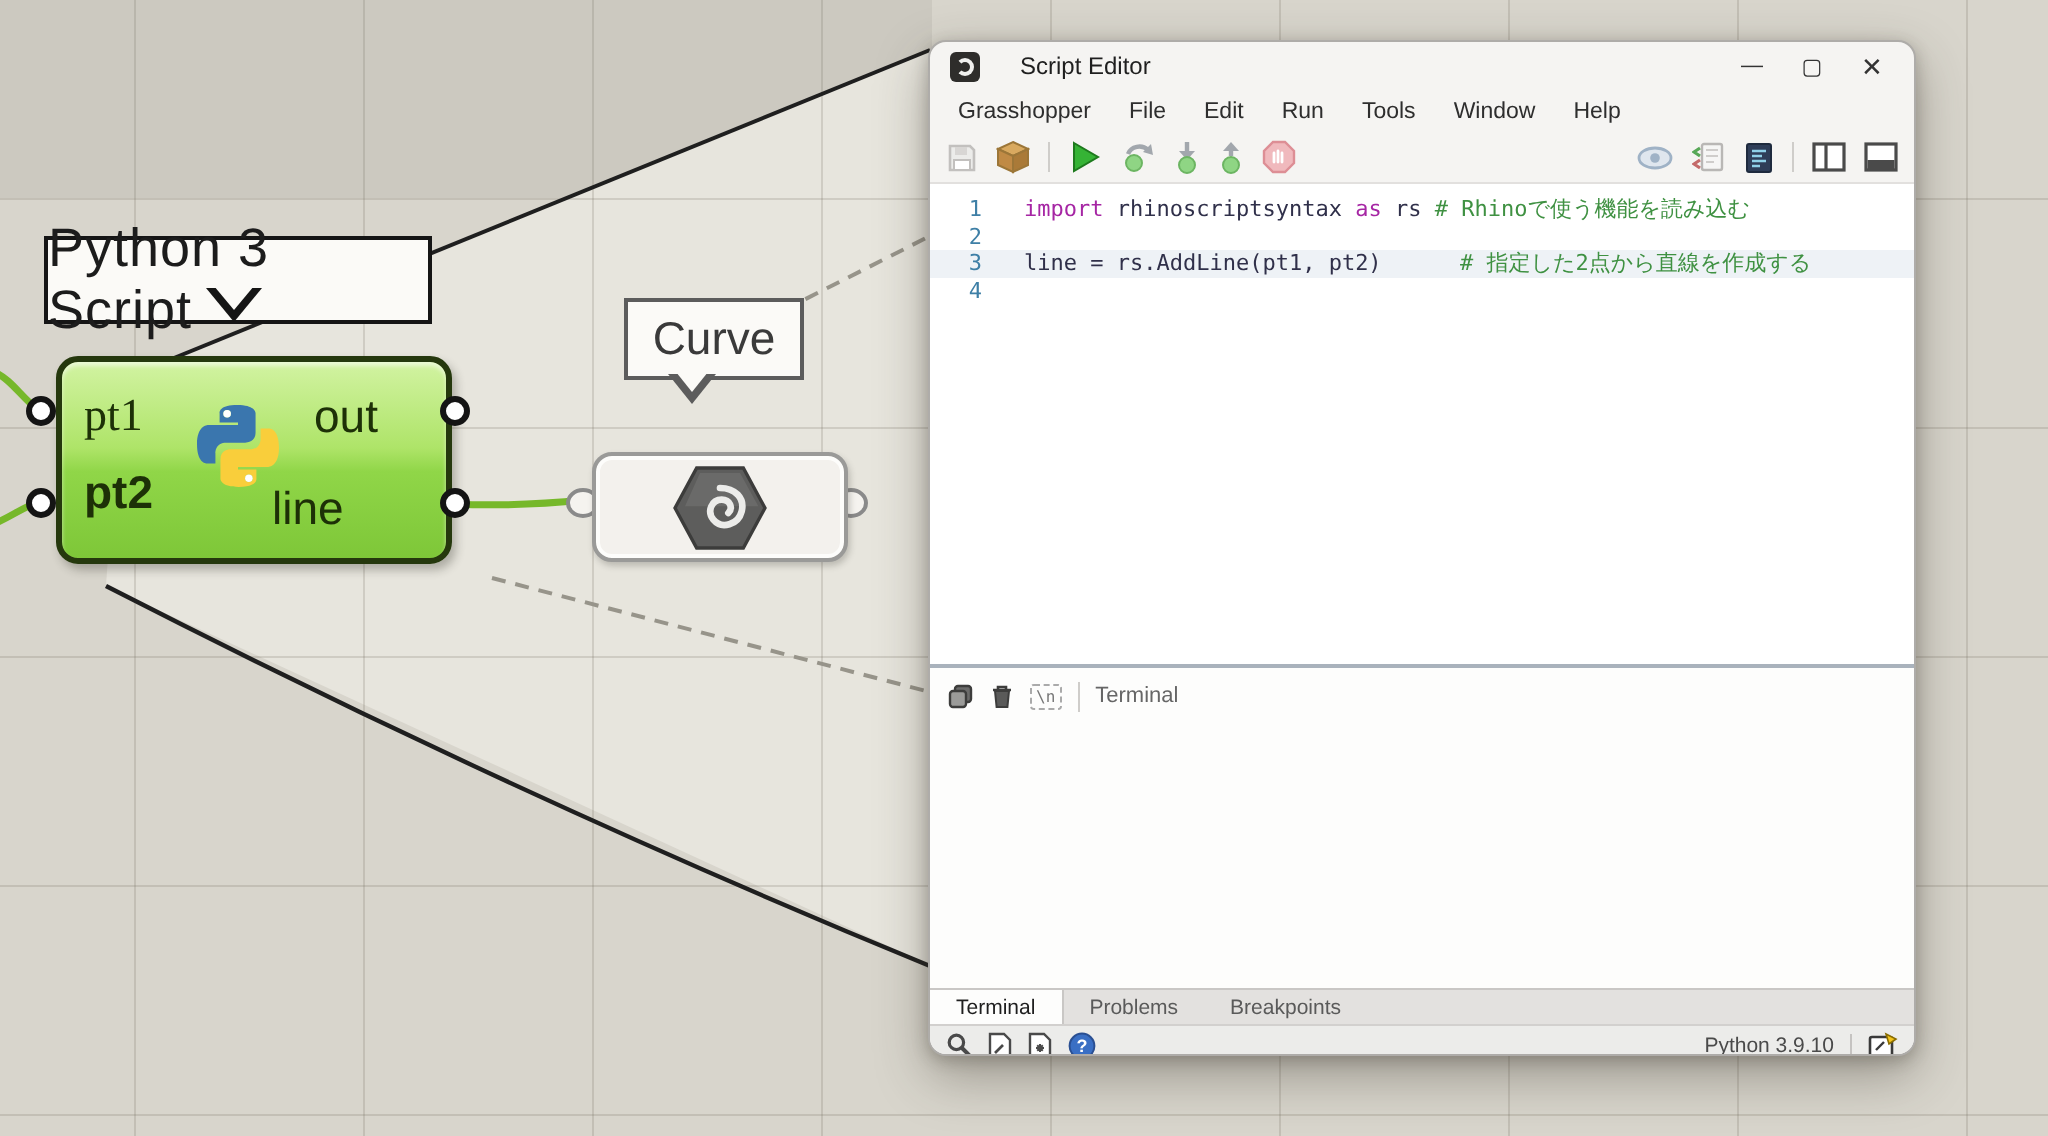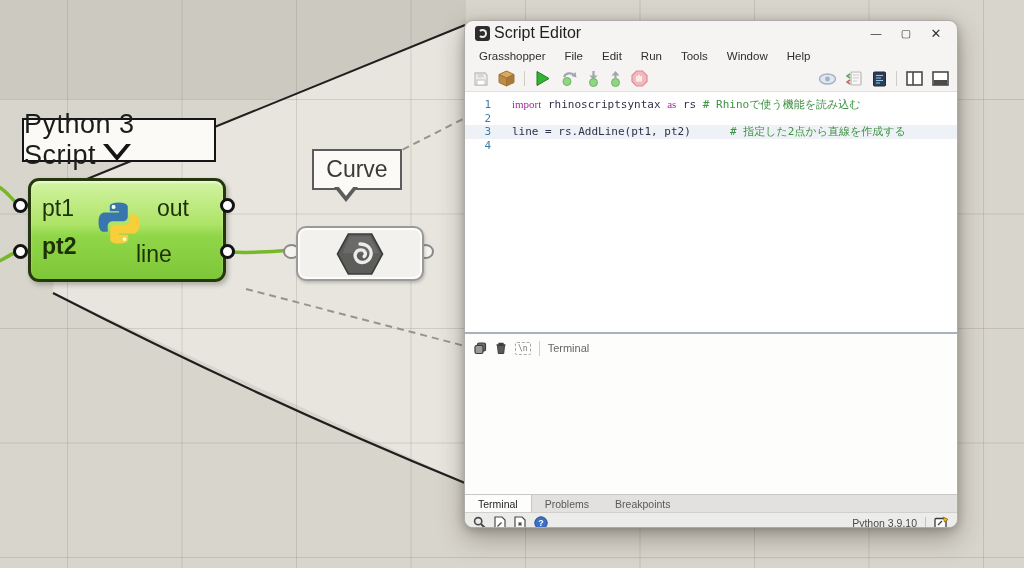--- a/index.html
+++ b/index.html
@@ -45,37 +45,37 @@
     background:#f3f1ed;box-shadow:inset 0 0 0 2px #fdfdfb,1px 2px 3px rgba(60,60,50,.25);
     display:flex;align-items:center;justify-content:center;}
   
   #win{left:464px;top:20px;width:494px;height:508px;background:#f5f4f2;border:1px solid #aeaca9;
     border-radius:9px;box-shadow:0 10px 26px rgba(55,50,40,.38),0 2px 8px rgba(55,50,40,.28);
     box-sizing:border-box;overflow:hidden;}
   #titlebar{display:flex;align-items:center;height:24px;padding:0 6px 0 10px;}
   #title-icon{width:15px;height:15px;border-radius:3px;background:#2e2d2b;position:relative;}
   #title-icon:after{content:"";position:absolute;left:3px;top:3px;width:9px;height:9px;border-radius:50%;
     border:2px solid #f0f0ee;border-left-color:transparent;box-sizing:border-box;}
-  #title-text{margin-left:4px;font-size:16px;color:#1f1f1f;}
+  #title-text{margin-left:20px;font-size:12px;color:#1f1f1f;}
   .wctl{width:30px;height:20px;display:flex;align-items:center;justify-content:center;
     font-size:11px;color:#333;}
   #menubar{display:flex;align-items:center;height:21px;padding-left:14px;gap:19px;font-size:11.5px;color:#2e2e2e;}
   .menu-item{cursor:default;}
   #toolbar{display:flex;align-items:center;height:25px;padding:0 8px;gap:9px;border-bottom:1px solid #e2e0de;}
   .tsep{width:1px;height:15px;background:#cfcdca;}
   .spacer{flex:1;}
   .ticon{display:flex;align-items:center;justify-content:center;}
   
   #code{position:relative;height:240px;background:#ffffff;
     font-family:"DejaVu Sans Mono",monospace;font-size:11px;line-height:13.5px;padding-top:6px;box-sizing:border-box;}
   .crow{display:flex;white-space:pre;}
   .crow.cur{background:#eef2f6;}
   .gut{width:26px;text-align:right;color:#3e7fa6;flex:none;}
   .ctext{margin-left:21px;position:relative;flex:1;color:#30304a;}
-  .kw{color:#a626a4;font-family:Liberation Serif, serif;}
+  .kw{color:#a626a4;}
   .cm{color:#3f9142;}
   .cm3{position:absolute;left:218px;top:0;}
   #split{height:2px;background:#a9b2bc;}
   
   #termhead{display:flex;align-items:center;height:28px;background:#fdfdfc;padding-left:9px;gap:8px;}
   #term-label{font-size:11px;color:#666;}
   #nl-badge{font-family:"DejaVu Sans Mono",monospace;font-size:8px;color:#777;border:1px dashed #aaa;
     padding:1px 2px;border-radius:2px;}
   #termbody{height:132px;background:#fdfdfc;}
   
@@ -105,21 +105,21 @@
     <path d="M 246,289 L 465,346" stroke="#97948a" stroke-width="2" stroke-dasharray="7 5" fill="none"></path>
   </svg>
 
   <div class="abs callout" id="py-callout">
     <span>Python 3 Script</span>
   </div>
   <div class="abs" id="py-tail-o"></div>
   <div class="abs" id="py-tail-i"></div>
 
   <div class="abs" id="py-comp"></div>
-  <span class="py-label" style="left:42px;top:195px;">pt1</span>
+  <span class="py-label" style="left:42px;top:195px;font-family:Liberation Serif, serif;">pt1</span>
   <span class="py-label" style="left:42px;top:233px;font-weight:bold;">pt2</span>
   <span class="py-label" style="left:157px;top:195px;">out</span>
   <span class="py-label" style="left:136px;top:241px;">line</span>
   <svg class="abs" id="py-logo" viewBox="0 0 110 110">
     <path fill="#3a76ae" d="M54 6c-23 0-21 10-21 10v11h22v3H21s-15-2-15 23 13 23 13 23h9V64s-1-13 13-13h22s13 1 13-12V17s2-11-22-11zm-12 6a4.5 4.5 0 1 1 0 9 4.5 4.5 0 0 1 0-9z"></path>
     <circle cx="42" cy="16.5" r="4.5" fill="#fff"></circle>
     <path fill="#f9ce3b" d="M56 104c23 0 21-10 21-10V83H55v-3h34s15 2 15-23-13-23-13-23h-9v12s1 13-13 13H47s-13-1-13 12v22s-2 11 22 11zm12-6a4.5 4.5 0 1 1 0-9 4.5 4.5 0 0 1 0 9z"></path>
     <circle cx="68" cy="93.5" r="4.5" fill="#fff"></circle>
   </svg>
   <div class="abs port" style="left:13px;top:198px;"></div>

